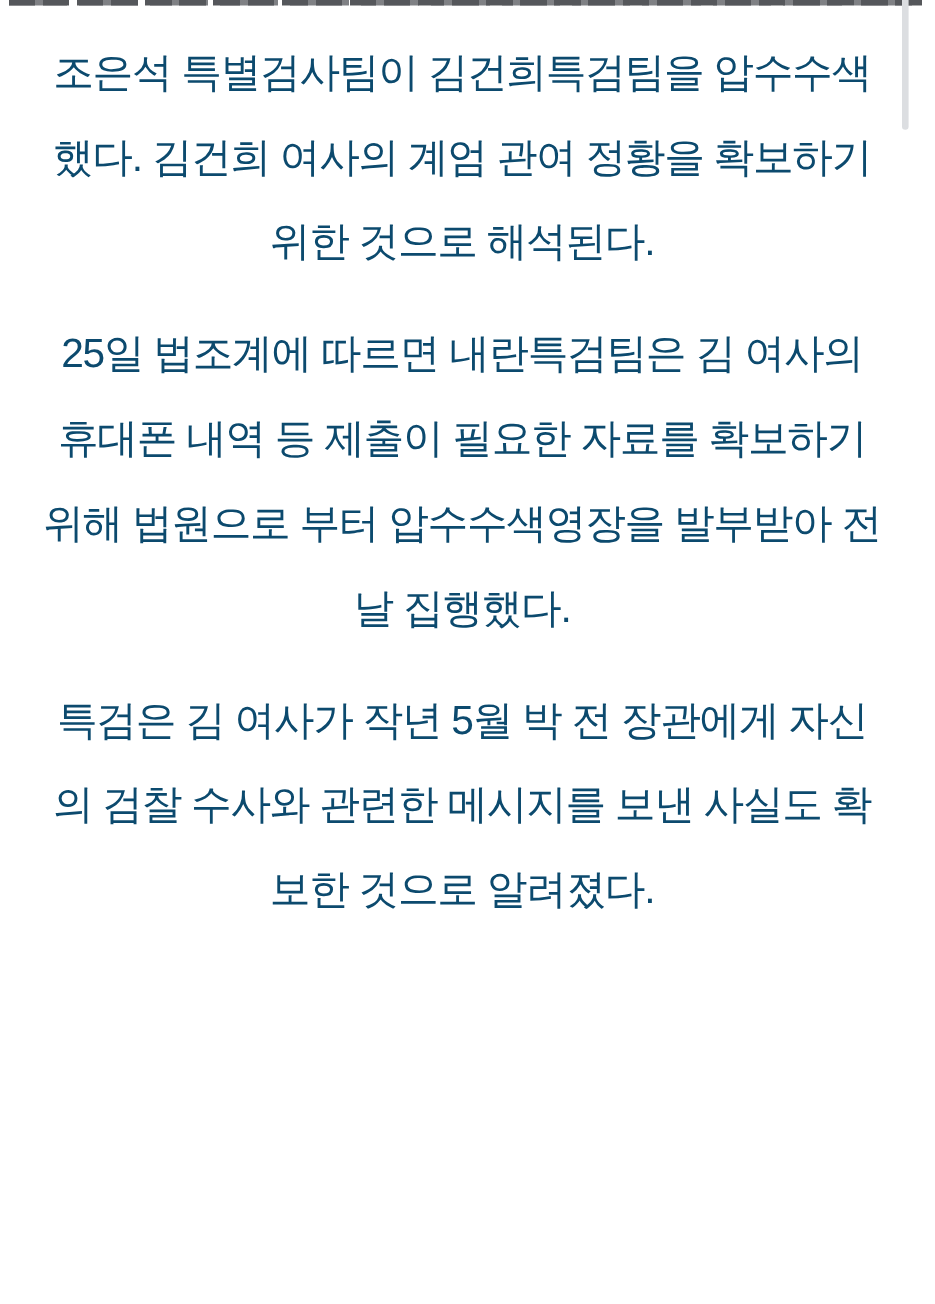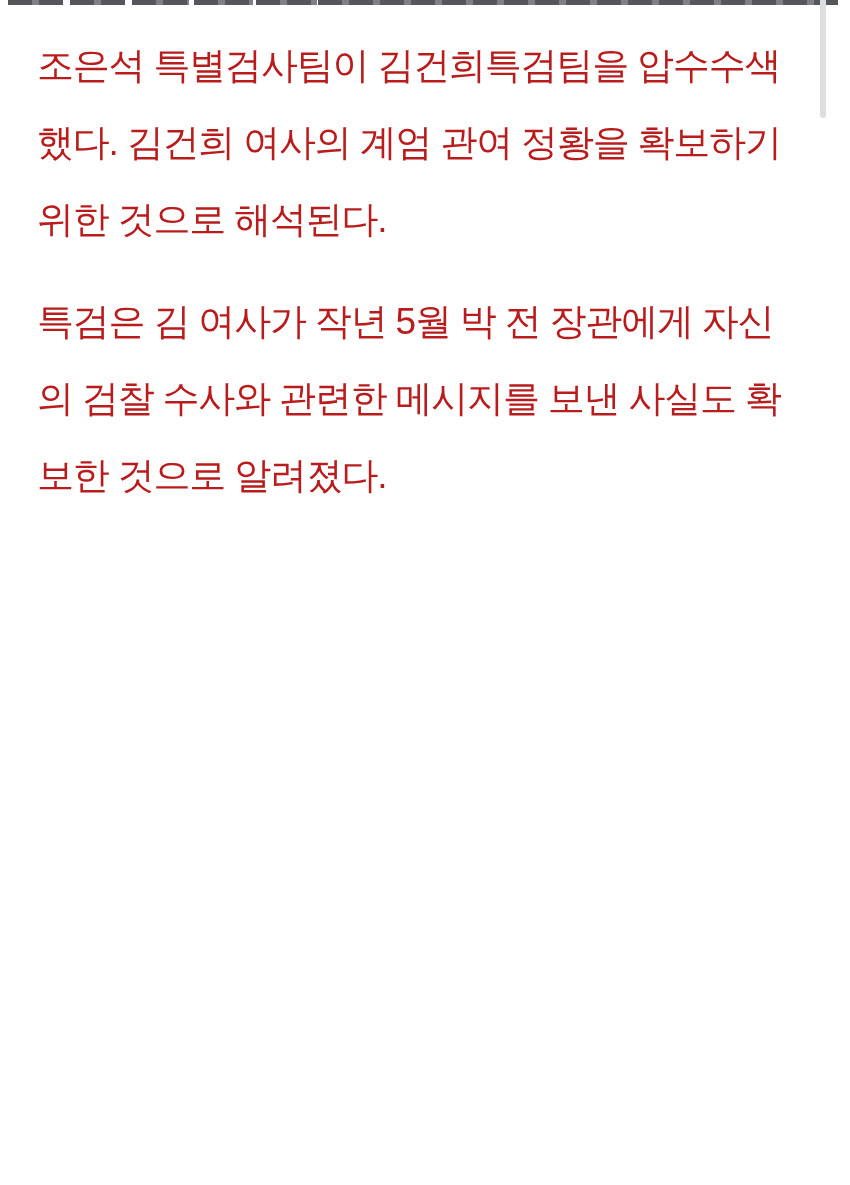--- a/index.html
+++ b/index.html
@@ -42,33 +42,37 @@
     left: 0;
     right: 0;
     padding: 27px 47px 0 37px;
     box-sizing: border-box;
   }
   .paragraph {
     margin: 0 0 25px 0;
     font-size: 37px;
     letter-spacing: -1.2px;
     line-height: 77px;
-    color: #b91c1c;
+    color: #0c4a6e;
     white-space: pre-line;
     word-break: keep-all;
-    text-align: left;
+    text-align: center;
   }
 </style>
 </head>
 <body>
 
 <div class="cutoff-remnant"></div>
 
 <main class="article-body">
   <p class="paragraph">조은석 특별검사팀이 김건희특검팀을 압수수색
 했다. 김건희 여사의 계엄 관여 정황을 확보하기
 위한 것으로 해석된다.</p>
+  <p class="paragraph">25일 법조계에 따르면 내란특검팀은 김 여사의
+휴대폰 내역 등 제출이 필요한 자료를 확보하기
+위해 법원으로 부터 압수수색영장을 발부받아 전
+날 집행했다.</p>
   <p class="paragraph">특검은 김 여사가 작년 5월 박 전 장관에게 자신
 의 검찰 수사와 관련한 메시지를 보낸 사실도 확
 보한 것으로 알려졌다.</p>
 </main>
 
 <div class="scrollbar-thumb"></div>
 
 </body></html>

